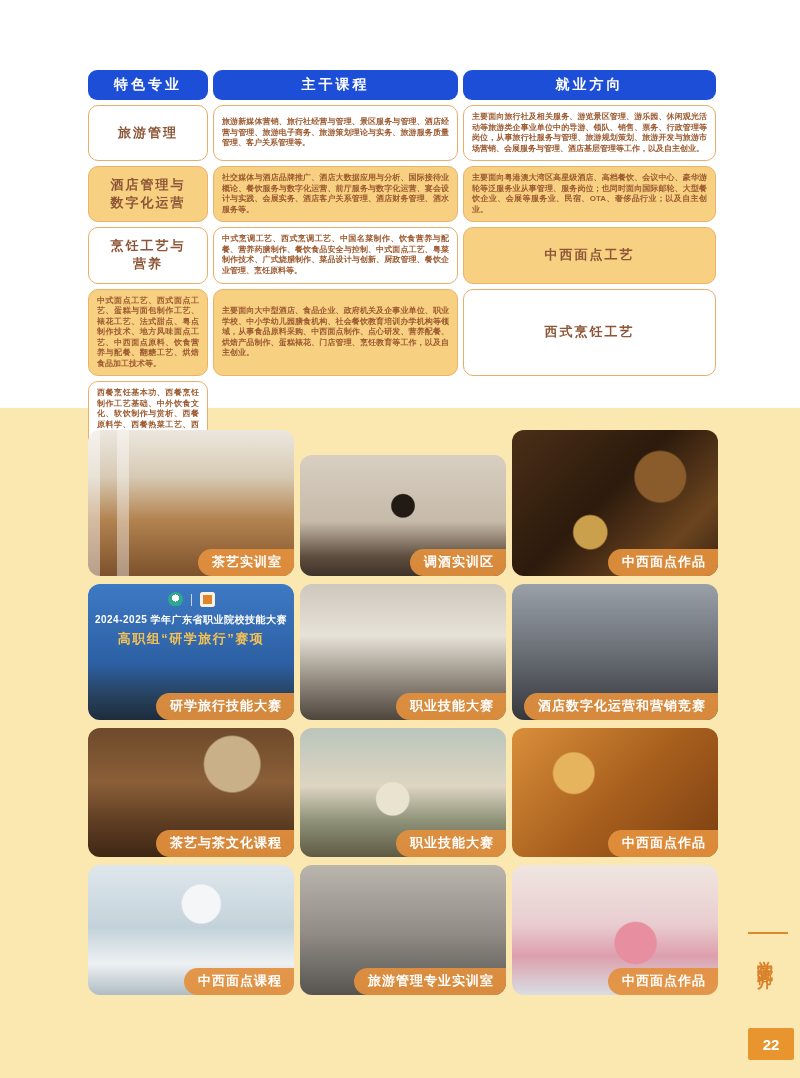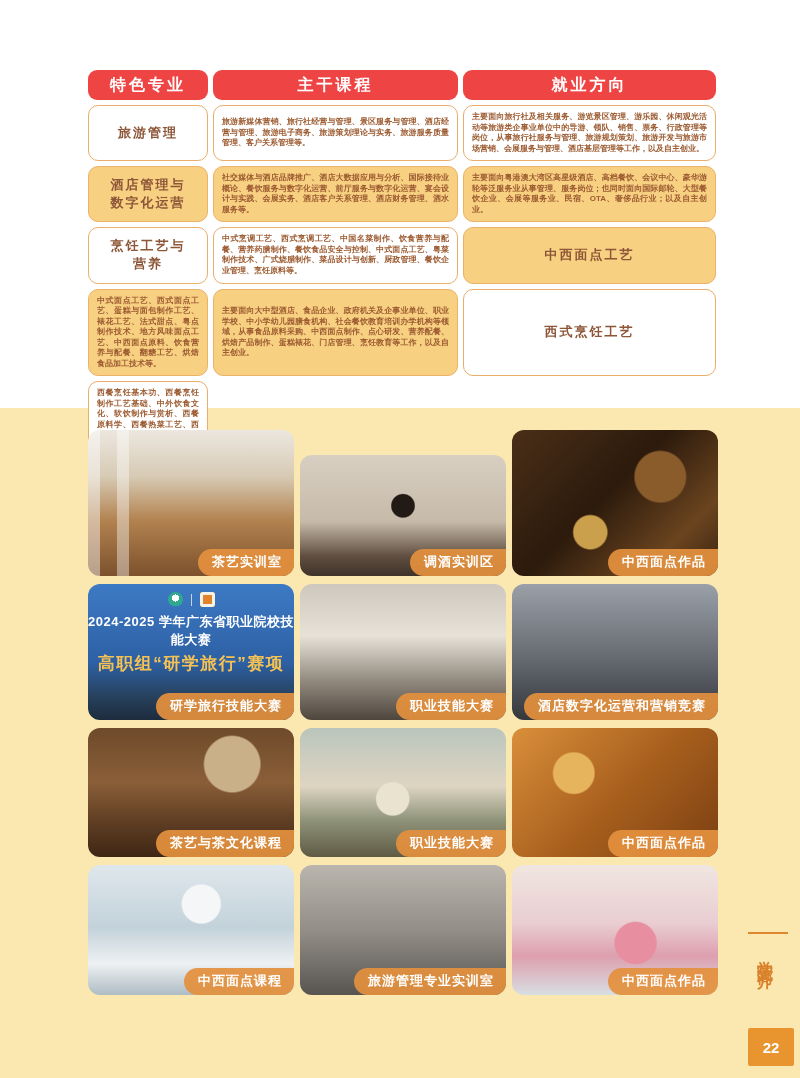--- a/index.html
+++ b/index.html
@@ -5,21 +5,21 @@
   html,body{margin:0;padding:0;}
   body{background:#ffffff;font-family:"Liberation Sans",sans-serif;}
   .page{position:relative;width:800px;height:1078px;background:#ffffff;overflow:hidden;margin:0 auto;}
 
   
   .cream{position:absolute;left:0;top:408px;width:800px;height:670px;background:#FBE8B0;}
 
   
   .table-area{position:absolute;left:88px;top:70px;width:628px;display:grid;
     grid-template-columns:120px 245px 253px;column-gap:5px;row-gap:5px;}
-  .th{background:#ef4444;color:#ffffff;font-weight:bold;font-size:16px;letter-spacing:3px;
+  .th{background:#1d4ed8;color:#ffffff;font-weight:bold;font-size:14px;letter-spacing:3px;
     border-radius:9px;height:30px;display:flex;align-items:center;justify-content:center;}
   .cell{border:1px solid #E9AD6C;border-radius:10px;background:#ffffff;box-sizing:border-box;}
   .cell.gold{background:#F8D082;border-color:#EBB26A;}
   .cell-major{display:flex;align-items:center;justify-content:center;text-align:center;
     font-size:13px;letter-spacing:2px;color:#8D5638;font-weight:bold;padding:4px 20px;}
   .cell-text{font-size:8px;line-height:1.32;color:#9C5B31;font-weight:bold;
     padding:6px 8px;text-align:justify;display:flex;align-items:center;}
 
   
   .gallery{position:absolute;left:88px;top:430px;width:630px;display:grid;
@@ -66,28 +66,28 @@
     linear-gradient(180deg,#f0e6e0 0%,#e9cdd1 45%,#dd9fae 70%,#d8dee2 100%);}
 
   
   .banner{position:absolute;left:0;top:8px;width:100%;text-align:center;}
   .logo-row{display:flex;align-items:center;justify-content:center;gap:8px;margin-bottom:6px;}
   .logo-circle{width:15px;height:15px;border-radius:50%;background:
     radial-gradient(circle at 50% 40%,#ffffff 0 30%,#2fa88f 31% 70%,#2d7bb8 71%);}
   .logo-bar{width:1px;height:12px;background:rgba(255,255,255,.7);}
   .logo-square{width:15px;height:15px;border-radius:3px;background:#e2842a;
     box-shadow:inset 0 0 0 3px #f7f3ea,inset 0 0 0 5px #e2842a;}
-  .banner-l1{color:#ffffff;font-weight:bold;font-size:13px;letter-spacing:.5px;}
-  .banner-l2{color:#f6c253;font-weight:bold;font-size:17px;letter-spacing:1.5px;margin-top:3px;}
+  .banner-l1{color:#ffffff;font-weight:bold;font-size:10px;letter-spacing:.5px;}
+  .banner-l2{color:#f6c253;font-weight:bold;font-size:13px;letter-spacing:1.5px;margin-top:3px;}
 
   
   .side-line{position:absolute;left:748px;top:932px;width:40px;height:2px;background:#E0862C;}
   .side-label{position:absolute;left:754px;top:948px;writing-mode:vertical-rl;
     color:#D9822B;font-weight:bold;font-size:16px;letter-spacing:4px;}
-  .page-box{position:absolute;left:748px;top:1028px;width:46px;height:38px;background:#E8952F;
+  .page-box{position:absolute;left:748px;top:1028px;width:46px;height:32px;background:#E8952F;
     color:#ffffff;font-weight:bold;font-size:15px;display:flex;align-items:center;justify-content:center;
     border-radius:2px;}
 </style>
 </head>
 <body>
 
 <div class="page">
 
   <div class="cream"></div>
 

